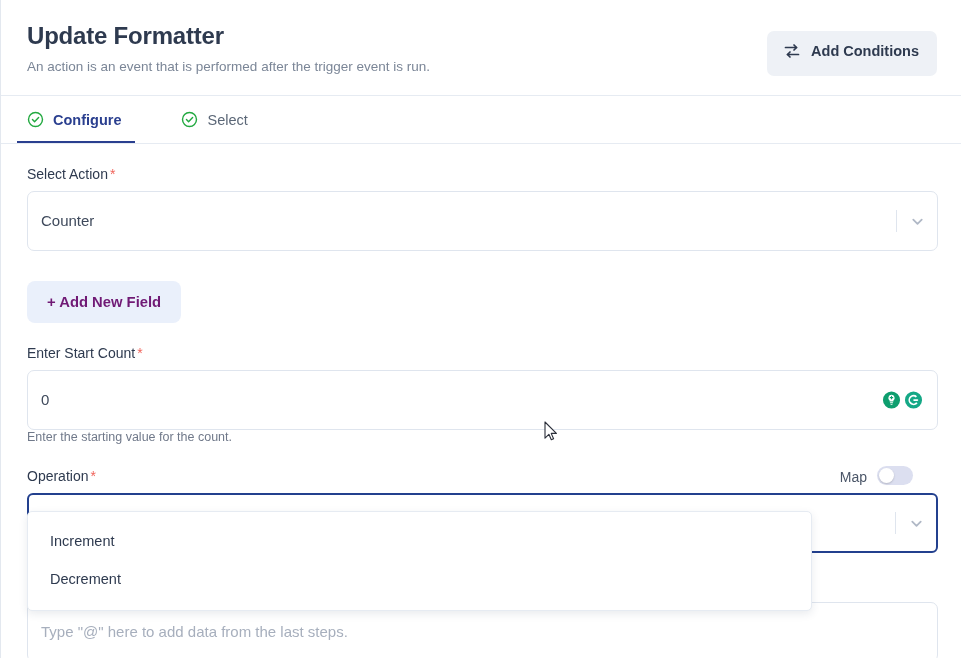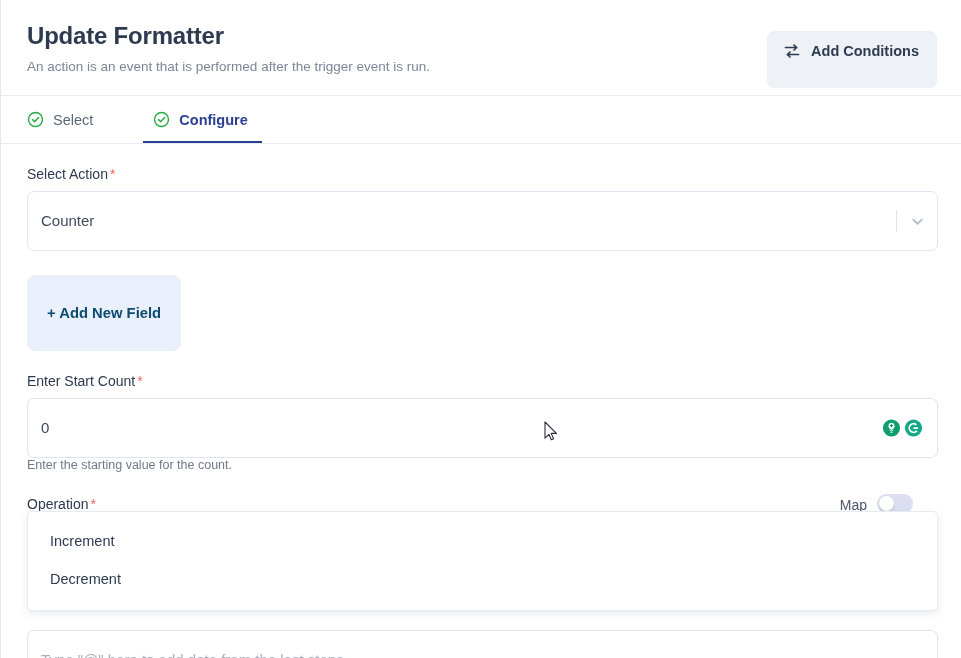--- a/index.html
+++ b/index.html
@@ -44,21 +44,21 @@
   .add-conditions-btn {
     position: absolute;
     right: 24px;
     top: 31px;
     display: flex;
     align-items: center;
     gap: 10px;
     background: #eef1f6;
     border: none;
     border-radius: 7px;
-    padding: 11px 18px 28px 16px;
+    padding: 11px 18px 16px 16px;
     cursor: pointer;
     font-family: inherit;
     text-align: right;
   }
   .add-conditions-btn .label {
     font-size: 14.5px;
     font-weight: bold;
     color: #2e3a4f;
     white-space: nowrap;
   }
@@ -155,28 +155,28 @@
   }
   .chevron { display: block; width: 15px; height: 15px; }
 
   .helper-text {
     font-size: 12.5px;
     color: #70798a;
   }
 
   
   .add-field-btn {
-    margin: 24px 0 0 0;
+    margin: 30px 0 0 0;
     background: #eaf0fb;
     border: none;
     border-radius: 8px;
-    padding: 30px 20px;
+    padding: 13px 20px;
     font-size: 14.8px;
     font-weight: bold;
-    color: #0c4a6e;
+    color: #701a75;
     cursor: pointer;
     font-family: inherit;
   }
 
   
   .caret {
     width: 1px;
     height: 18px;
     background: #3f4a5c;
     margin-left: 13px;
@@ -224,21 +224,21 @@
     border-radius: 50%;
     background: #ffffff;
     box-shadow: 0 1px 2px rgba(0,0,0,0.18);
   }
 
   
   .dropdown-menu {
     position: absolute;
     left: 26px;
     top: 511px;
-    width: 911px;
+    width: 785px;
     background: #ffffff;
     border: 1px solid #e6ebf2;
     border-radius: 5px;
     box-shadow: 0 3px 9px rgba(40,55,85,0.10);
     padding: 10px 0 12px 0;
     z-index: 40;
   }
   .dropdown-option {
     font-size: 14.5px;
     color: #2e3a4f;
@@ -280,38 +280,38 @@
           <path d="M15.5 12.5h-11"></path>
           <path d="M7 10l-2.5 2.5L7 15"></path>
         </svg>
       </span>
       <span class="label">Add Conditions</span>
     </button>
   </div>
 
   <div class="tabs">
 
+    <button class="tab active">
+      <span class="check-icon">
+        <svg viewBox="0 0 18 18" width="17" height="17" fill="none" stroke="#22a940" stroke-width="1.5">
+          <circle cx="9" cy="9" r="7.4"></circle>
+          <path d="M5.8 9.1l2.2 2.2 4.3-4.5" stroke-linecap="round" stroke-linejoin="round"></path>
+        </svg>
+      </span>
+      <span class="tab-label">Configure</span>
+    </button>
+
     <button class="tab">
       <span class="check-icon">
         <svg viewBox="0 0 18 18" width="17" height="17" fill="none" stroke="#22a940" stroke-width="1.5">
           <circle cx="9" cy="9" r="7.4"></circle>
           <path d="M5.8 9.1l2.2 2.2 4.3-4.5" stroke-linecap="round" stroke-linejoin="round"></path>
         </svg>
       </span>
       <span class="tab-label">Select</span>
-    </button>
-
-    <button class="tab active">
-      <span class="check-icon">
-        <svg viewBox="0 0 18 18" width="17" height="17" fill="none" stroke="#22a940" stroke-width="1.5">
-          <circle cx="9" cy="9" r="7.4"></circle>
-          <path d="M5.8 9.1l2.2 2.2 4.3-4.5" stroke-linecap="round" stroke-linejoin="round"></path>
-        </svg>
-      </span>
-      <span class="tab-label">Configure</span>
     </button>
 
 
   </div>
 
   <div class="form-body">
 
     
     <div class="row">
       <label class="field-label">

